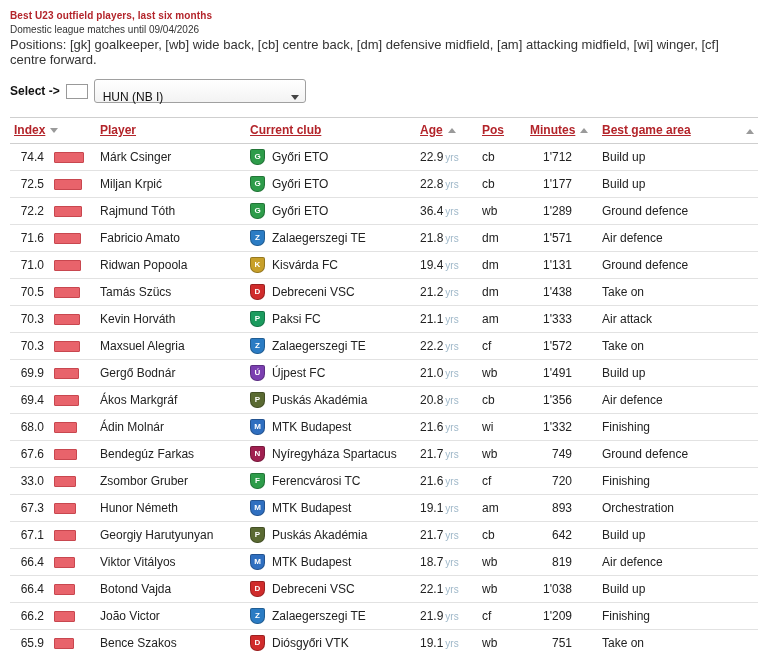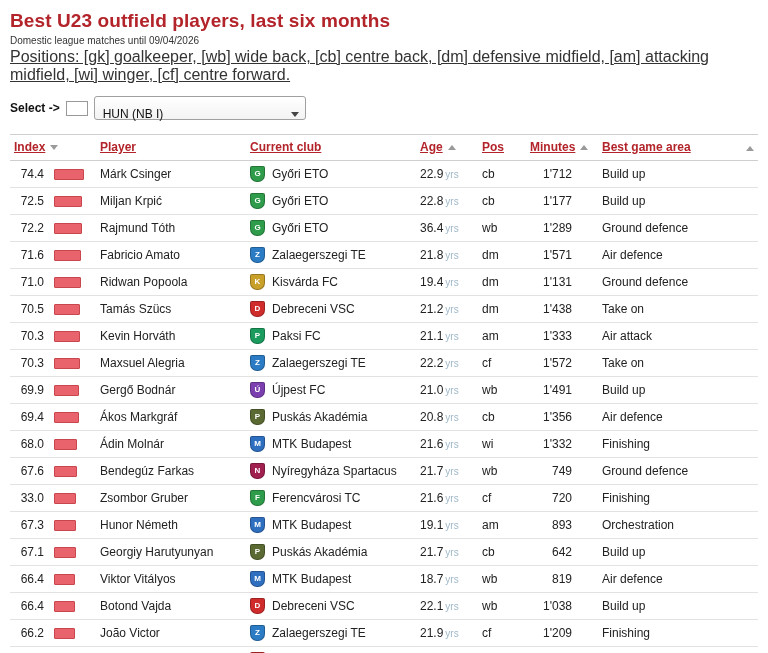--- a/index.html
+++ b/index.html
@@ -10,36 +10,35 @@
     background: #ffffff;
     font-family: "Liberation Sans", sans-serif;
     color: #222;
   }
   .page {
     width: 768px;
     min-height: 653px;
     padding: 8px 10px 0 10px;
   }
   .title {
-    font-size: 19px;
+    font-size: 10px;
     font-weight: bold;
     color: #b3242a;
     margin: 2px 0 3px 0;
     letter-spacing: 0.1px;
   }
   .subtitle {
     font-size: 10px;
     color: #333;
     margin: 0 0 2px 0;
   }
   .legend {
-    font-size: 16px;
+    font-size: 13px;
     color: #333;
     margin: 0 0 12px 0;
-    text-decoration: underline;
   }
   .selector-row {
     display: flex;
     align-items: center;
     gap: 6px;
     margin: 10px 0 14px 0;
   }
   .select-label {
     font-size: 12px;
     font-weight: bold;

